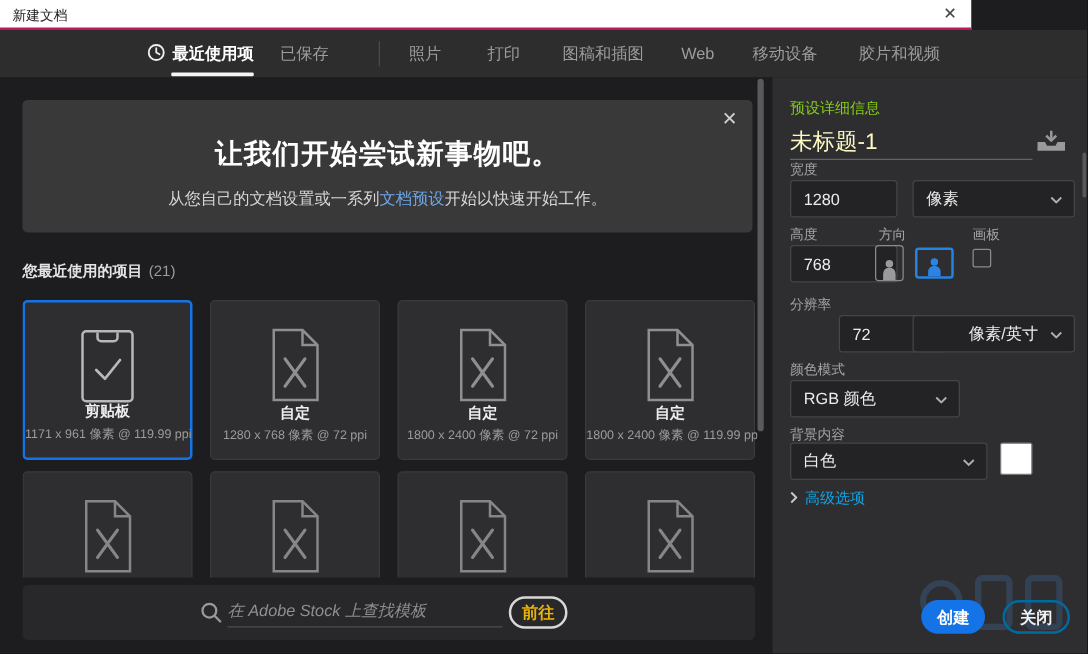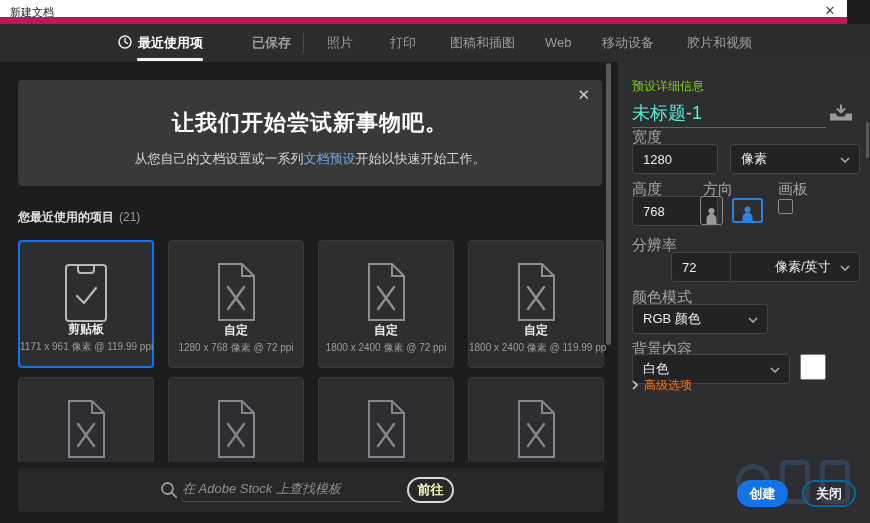--- a/index.html
+++ b/index.html
@@ -4,22 +4,22 @@
 <style>
   * { margin:0; padding:0; box-sizing:border-box; }
   html,body { background:#111; }
   body { font-family:"Liberation Sans", sans-serif; }
   #app {
     position:relative; width:870px; height:523px; overflow:hidden;
     background:#1d1d1f; user-select:none;
   }
   
   .titlebar {
-    position:absolute; left:0; top:0; width:847px; height:24px;
-    background:#ffffff; border-bottom:7px solid #be185d;
+    position:absolute; left:0; top:0; width:777px; height:24px;
+    background:#ffffff; border-bottom:2px solid #be185d;
   }
   .titlebar .title {
     position:absolute; left:10px; top:5px; font-size:11px; color:#1a1a1a;
   }
   .titlebar .win-close {
     position:absolute; right:8px; top:3px; font-size:13px; color:#444;
     width:18px; text-align:center; cursor:pointer;
   }
   
   .tabbar {
@@ -90,41 +90,41 @@
   .searchpanel input {
     position:absolute; left:164px; top:8px; width:220px; height:26px;
     background:transparent; border:none; border-bottom:1px solid #4c4c4e;
     outline:none; font-size:13px; color:#dcdcdc;
     font-family:"Liberation Sans", sans-serif;
   }
   .searchpanel input::placeholder { font-style:italic; color:#8f8f8f; }
   .go-btn {
     position:absolute; left:389px; top:9px; width:47px; height:26px;
     border:2px solid #d8d8d8; border-radius:13px; background:transparent;
-    color:#fef9c3; font-size:13px; font-weight:bold; line-height:22px;
+    color:#eab308; font-size:13px; font-weight:bold; line-height:22px;
     text-align:center; cursor:pointer;
   }
   .main-scrollbar {
     position:absolute; left:606px; top:1px; width:5px; height:282px;
     background:#5a5a5c; border-radius:3px; cursor:pointer;
   }
   
   .panel {
     position:absolute; left:618px; top:62px; width:252px; height:461px;
     background:#2e2e30;
   }
   .panel .hdr { position:absolute; left:14px; top:16px; font-size:12px; color:#84cc16; }
   .doc-title-input {
     position:absolute; left:14px; top:36px; width:194px; height:30px;
     background:transparent; border:none; border-bottom:1px solid #656567;
-    outline:none; font-size:18px; color:#5eead4;
+    outline:none; font-size:18px; color:#fef9c3;
     font-family:"Liberation Sans", sans-serif;
   }
   .save-icon { position:absolute; left:211px; top:42px; cursor:pointer; }
-  .flabel { position:absolute; font-size:15px; color:#a5a5a7; }
+  .flabel { position:absolute; font-size:11px; color:#a5a5a7; }
   .numbox {
     position:absolute; width:86px; height:30px;
     background:#232325; border:1px solid #454547; border-radius:3px;
     color:#ececec; font-size:13px; padding-left:10px; outline:none;
     font-family:"Liberation Sans", sans-serif;
   }
   .dd {
     position:absolute; height:30px;
     background:#232325; border:1px solid #454547; border-radius:3px;
     color:#ececec; font-size:13px; line-height:28px; padding-left:10px;
@@ -138,21 +138,21 @@
   .orient.portrait { left:82px; width:23px; height:29px; border:1px solid #8a8a8c; }
   .orient.landscape { left:114px; width:31px; height:25px; border:2px solid #2583e2; }
   .checkbox {
     position:absolute; left:160px; width:15px; height:15px;
     border:1px solid #8a8a8c; border-radius:2px; background:transparent; cursor:pointer;
   }
   .swatch {
     position:absolute; left:182px; width:26px; height:26px;
     background:#ffffff; border:1px solid #79797b; border-radius:2px; cursor:pointer;
   }
-  .advanced { position:absolute; left:14px; top:315px; font-size:12px; color:#f97316; cursor:pointer; }
+  .advanced { position:absolute; left:14px; top:328px; font-size:12px; color:#0ea5e9; cursor:pointer; }
   .advanced svg { margin-right:6px; position:relative; top:1px; }
   .btn-create {
     position:absolute; left:119px; top:418px; width:51px; height:27px;
     background:#1473e6; border:none; border-radius:14px;
     color:#ffffff; font-size:13px; font-weight:bold; cursor:pointer;
   }
   .btn-close {
     position:absolute; left:184px; top:418px; width:54px; height:27px;
     background:transparent; border:2px solid #0369a1; border-radius:14px;
     color:#f2f2f2; font-size:13px; font-weight:bold; cursor:pointer;
@@ -182,21 +182,21 @@
   </div>
 
   <div class="tabbar">
     <div class="tab active" style="left:118px;">
       <span class="clock"><svg width="14" height="14" viewBox="0 0 14 14" style="display:inline">
             <circle cx="7" cy="7" r="6" fill="none" stroke="#f0f0f0" stroke-width="1.5"></circle>
             <path d="M7 3.5 V7 L9.6 8.4" fill="none" stroke="#f0f0f0" stroke-width="1.4" stroke-linecap="round"></path>
           </svg></span><span>最近使用项</span>
       <div class="underline"></div>
     </div>
-    <div class="tab" style="left:252px;font-weight:bold;"><span>已保存</span></div>
+    <div class="tab" style="left:224px;"><span>已保存</span></div>
     <div class="tab-divider"></div>
     <div class="tab" style="left:327px;"><span>照片</span></div>
     <div class="tab" style="left:390px;"><span>打印</span></div>
     <div class="tab" style="left:450px;"><span>图稿和插图</span></div>
     <div class="tab" style="left:545px;"><span>Web</span></div>
     <div class="tab" style="left:687px;"><span>胶片和视频</span></div>
     <div class="tab" style="left:602px;"><span>移动设备</span></div>
   </div>
 
   <div class="main">

